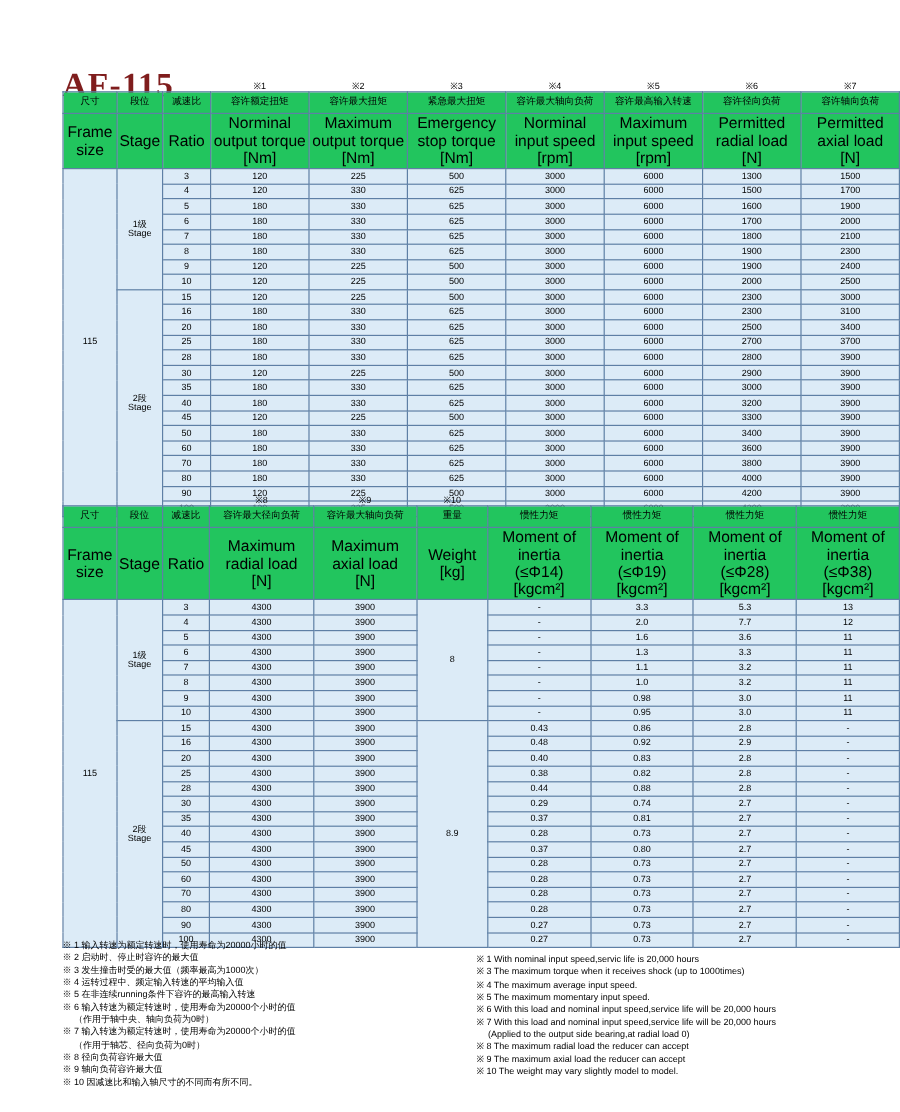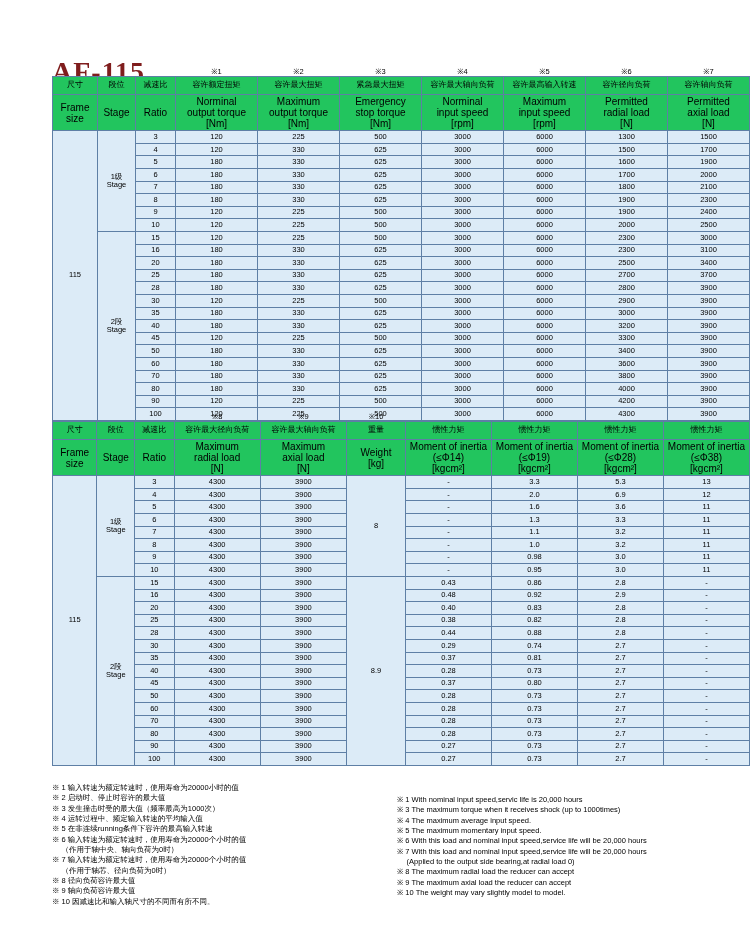--- a/index.html
+++ b/index.html
@@ -36,21 +36,21 @@
     border:none !important;
     padding-bottom:2px;
   }
   .hdr td{
     background:#22c55e;
     height:15px;
     font-size:7.5px;
     padding:1px 1px;
   }
   .hdr .ch{font-size:8px;}
-  .hdr .en{font-size:10px;}
+  .hdr .en{font-size:13px;}
   .body td{height:11.6px;background:#dcebf7;}
   .colsize{width:45px;}
   .colstage{width:38px;}
   .colratio{width:40px;}
   .cold{width:82px;}
   .cold2{width:88px;}
   .footnotes{
     position:absolute;left:52px;top:783px;width:660px;
     font-size:7.5px;line-height:1.38;
   }
@@ -487,21 +487,21 @@
           <td class="body-cell ">3.3</td>
           <td class="body-cell ">5.3</td>
           <td class="body-cell ">13</td>
         </tr>
         <tr class="body">
           <td class="body-cell ">4</td>
           <td class="body-cell ">4300</td>
           <td class="body-cell ">3900</td>
           <td class="body-cell ">-</td>
           <td class="body-cell ">2.0</td>
-          <td class="body-cell ">6.9</td>
+          <td class="body-cell ">7.7</td>
           <td class="body-cell ">12</td>
         </tr>
         <tr class="body">
           <td class="body-cell ">5</td>
           <td class="body-cell ">4300</td>
           <td class="body-cell ">3900</td>
           <td class="body-cell ">-</td>
           <td class="body-cell ">1.6</td>
           <td class="body-cell ">3.6</td>
           <td class="body-cell ">11</td>

